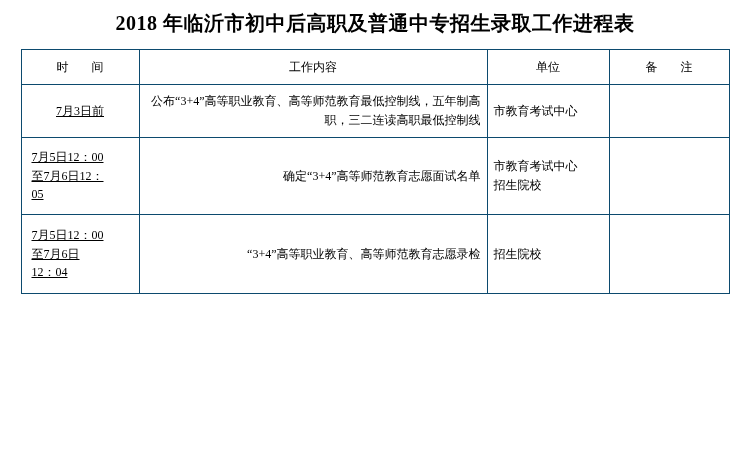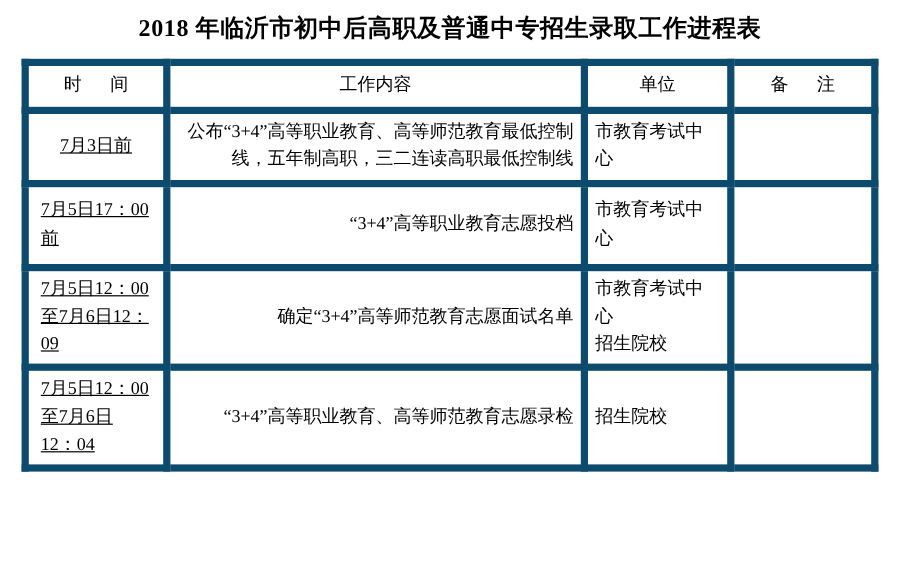--- a/index.html
+++ b/index.html
@@ -31,22 +31,22 @@
     margin: 0;
     font-family: "Liberation Serif", "DejaVu Serif", serif;
   }
   table.schedule {
     border-collapse: collapse;
     width: 708px;
     margin: 0 auto;
     table-layout: fixed;
   }
   table.schedule td, table.schedule th {
-    border: 6px solid #0c4a6e;
-    font-size: 15px;
+    border: 1px solid #0c4a6e;
+    font-size: 12px;
     font-weight: normal;
     vertical-align: middle;
     padding: 4px 6px;
     line-height: 1.55;
     font-family: "Liberation Serif", "DejaVu Serif", serif;
   }
   thead td {
     text-align: center;
     height: 26px;
     font-size: 15px;
@@ -116,37 +116,26 @@
           <span class="ln">7月3日前</span>
         </td>
         <td class="content">公布“3+4”高等职业教育、高等师范教育最低控制线，五年制高职，三二连读高职最低控制线</td>
         <td class="unit">
           <span class="ln">市教育考试中心</span>
         </td>
         <td class="remark"></td>
       </tr>
 
 
-      <tr class="r3">
-        <td class="time lead">
-          <span class="ln">7月5日17：00</span>
-          <span class="ln">前</span>
-        </td>
-        <td class="content">“3+4”高等职业教育志愿投档</td>
-        <td class="unit">
-          <span class="ln">市教育考试中心</span>
-        </td>
-        <td class="remark"></td>
-      </tr>
 
       <tr class="r4">
         <td class="time lead">
           <span class="ln">7月5日12：00</span>
           <span class="ln">至7月6日12：</span>
-          <span class="ln">09</span>
+          <span class="ln">05</span>
         </td>
         <td class="content">确定“3+4”高等师范教育志愿面试名单</td>
         <td class="unit">
           <span class="ln">市教育考试中心</span>
           <span class="ln">招生院校</span>
         </td>
         <td class="remark"></td>
       </tr>
 
       <tr class="r5">

